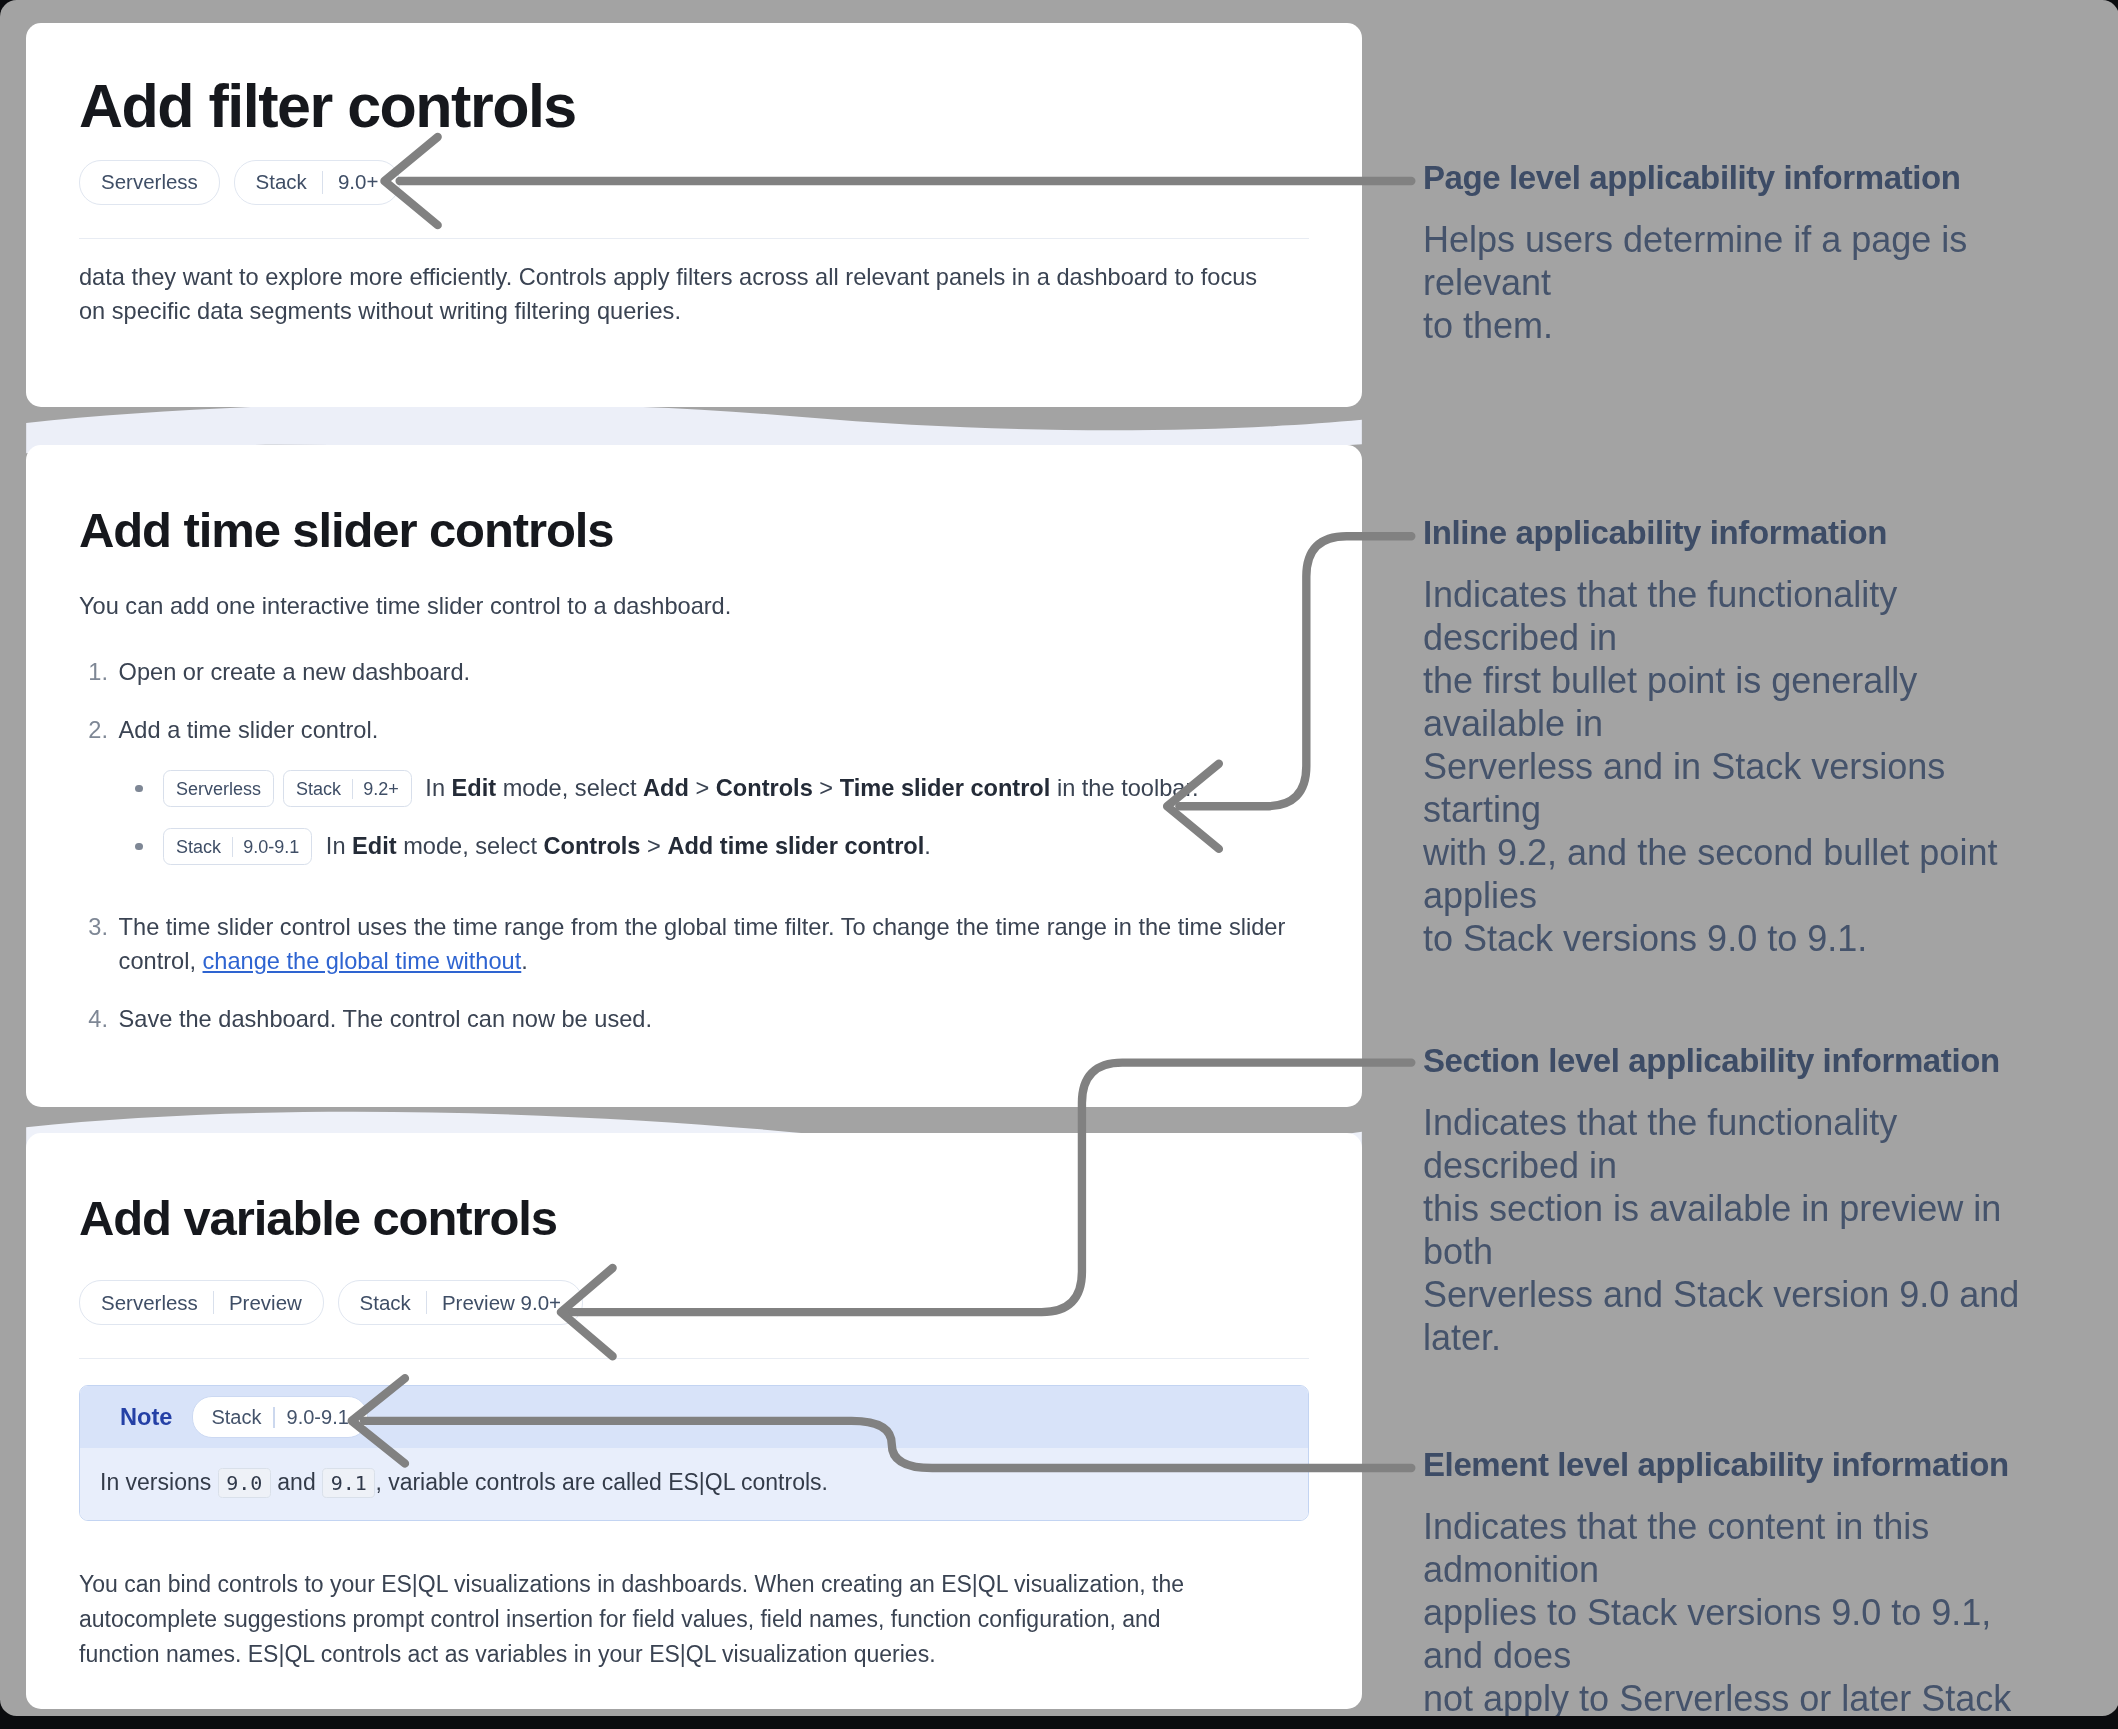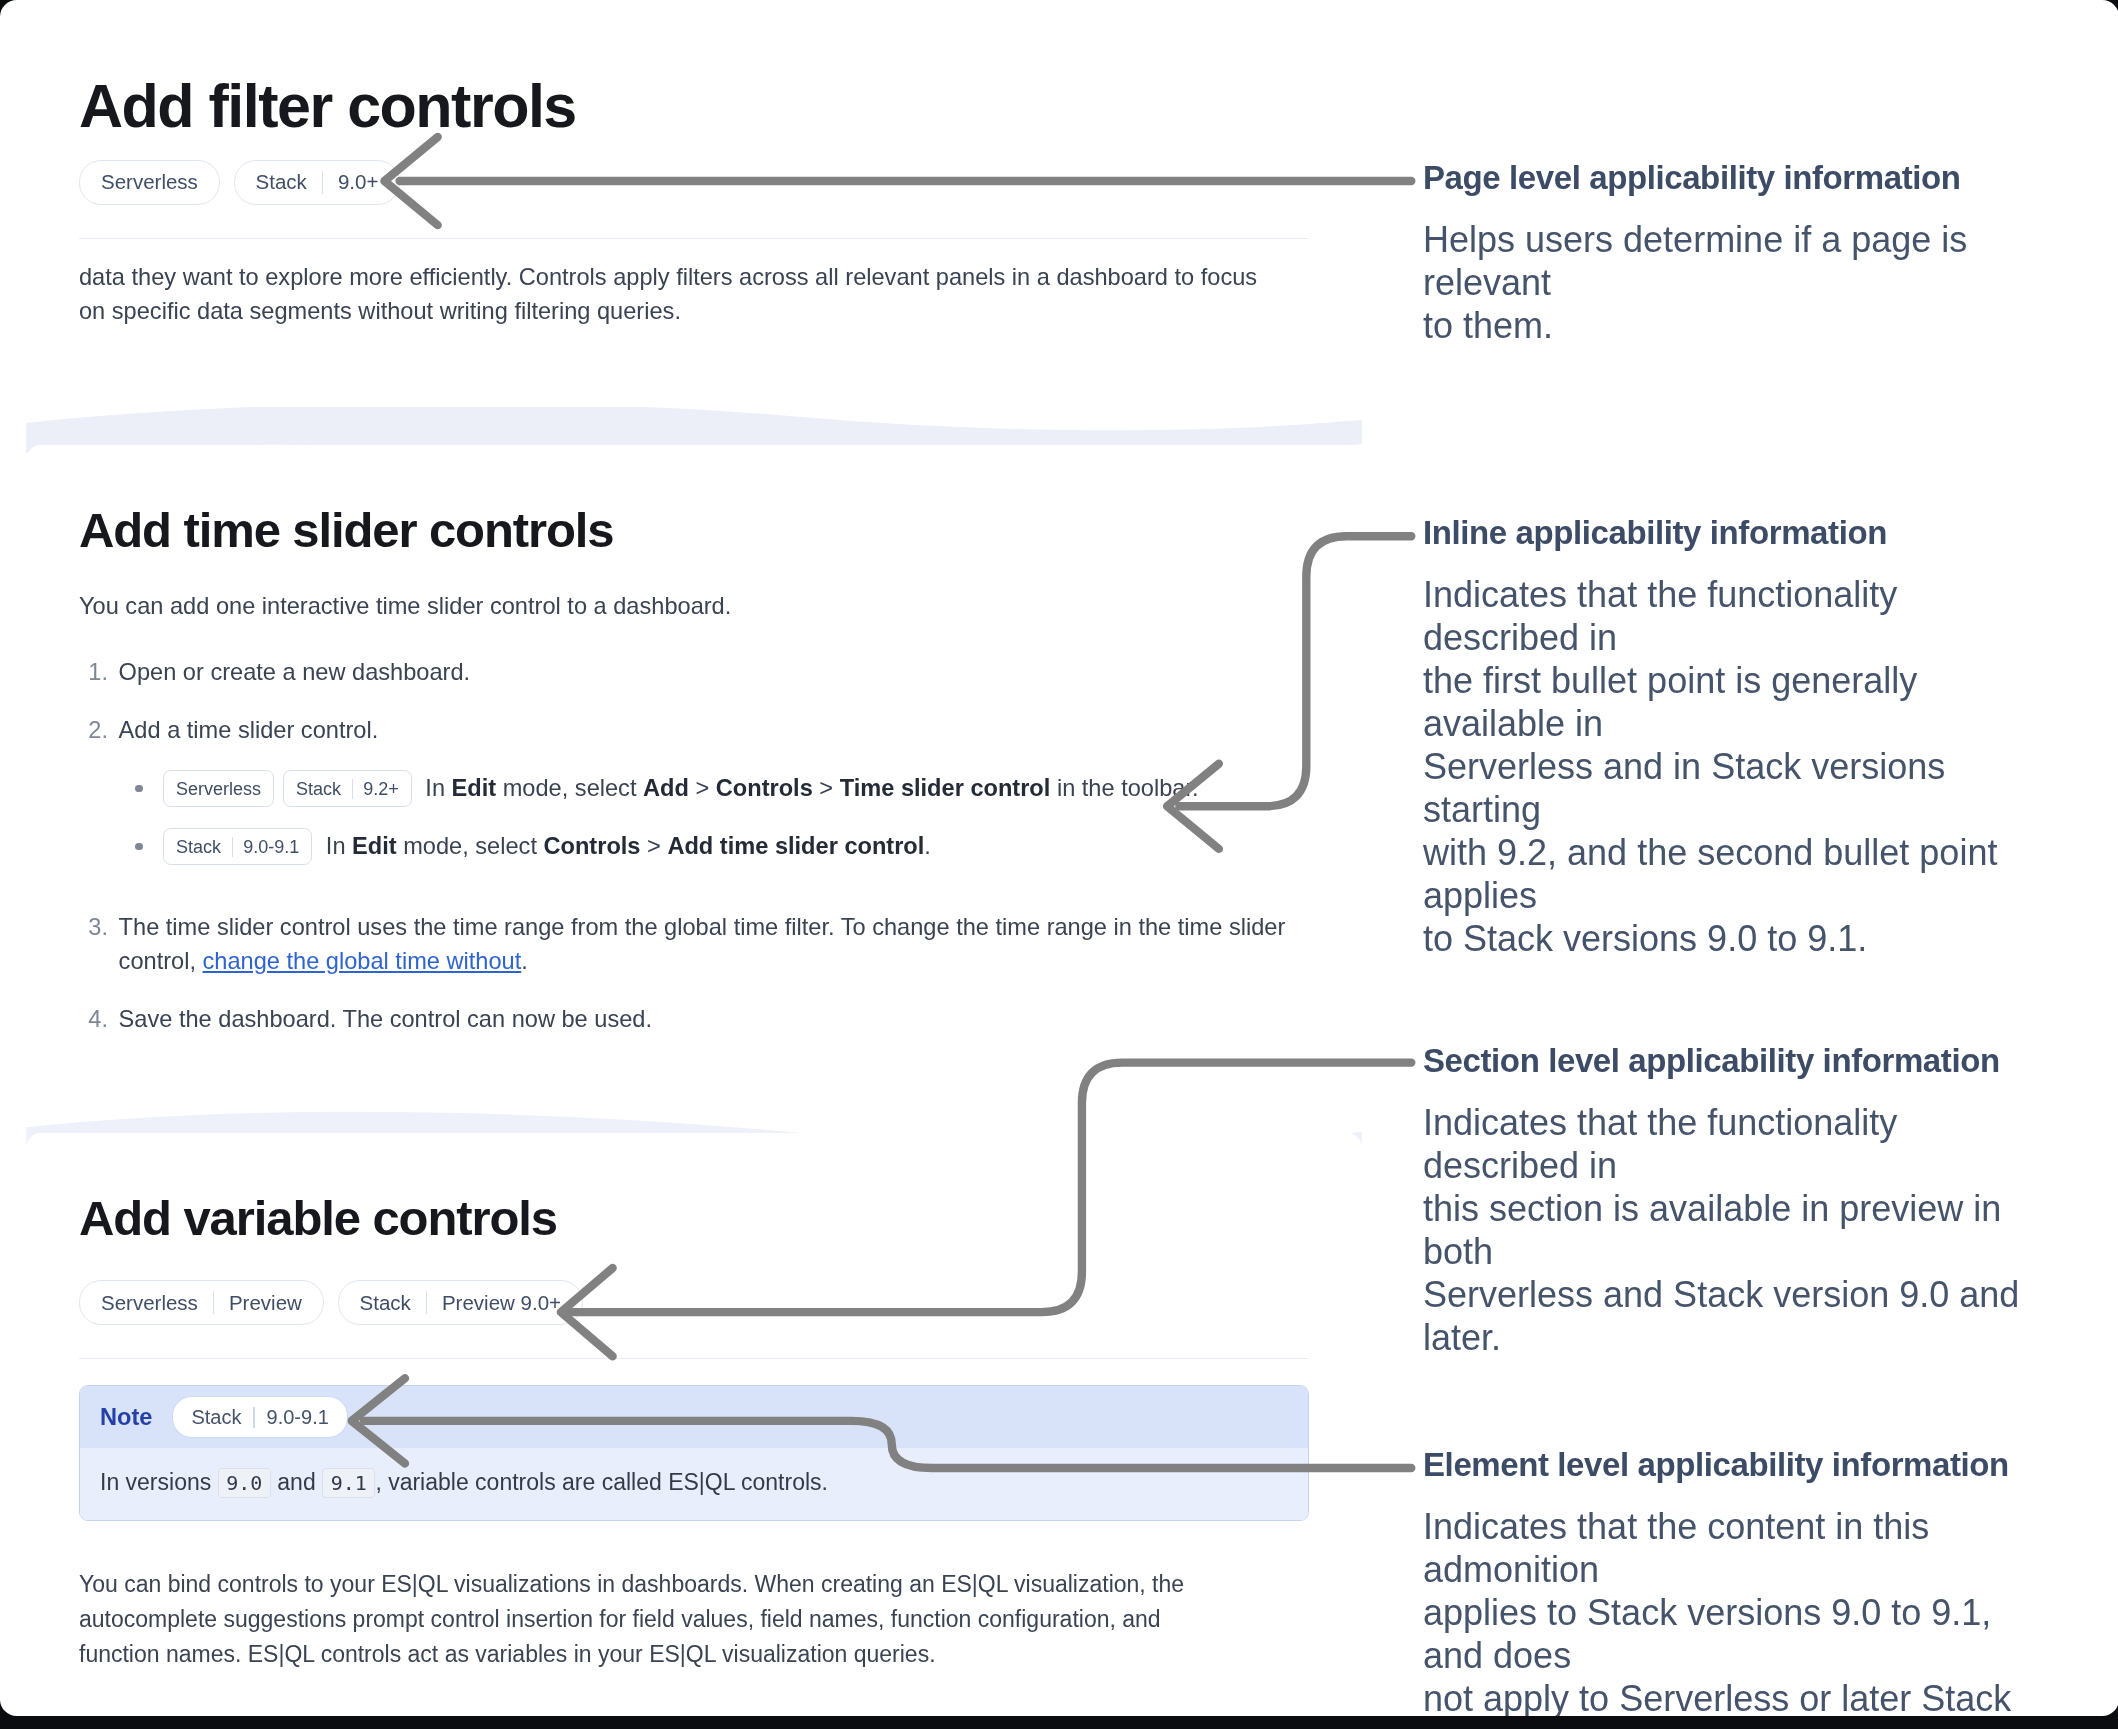--- a/index.html
+++ b/index.html
@@ -1,17 +1,17 @@
 <!DOCTYPE html>
 <html style="font-size:12px"><head>
 <meta charset="utf-8">
 <style>
   html,body{margin:0;padding:0;background:#0b0c0f;}
   body{width:2119px;height:1729px;font-family:"Liberation Sans","DejaVu Sans",sans-serif;}
-  .stage{position:relative;width:2119px;height:1716px;background:#ffffff;border-radius:16.7px;overflow:hidden;}
+  .stage{position:relative;width:2119px;height:1716px;background:#a3a3a3;border-radius:16.7px;overflow:hidden;}
   .deco-svg{position:absolute;left:0;top:0;z-index:0;pointer-events:none;}
   .card{position:absolute;left:26px;width:1336px;background:#ffffff;border-radius:15px;z-index:1;box-sizing:border-box;padding:0 53px;}
   .card1{top:23px;height:384px;}
   .card2{top:445px;height:662px;}
   .card3{top:1133px;height:576px;}
   h1.title{margin:47px 0 0 0;font-size:61px;line-height:73px;font-weight:700;letter-spacing:-1.5px;color:#16181d;}
   h2.title{margin:56px 0 0 0;font-size:49px;line-height:58px;font-weight:700;letter-spacing:-1.1px;color:#16181d;}
   .badge-row{display:flex;align-items:center;gap:13.7px;}
   .card1 .badge-row{margin-top:16.7px;}
   .card3 .badge-row{margin-top:33px;}
@@ -28,21 +28,21 @@
   .olist .itxt{line-height:34px;}
   .blist{margin:23px 0 0 16.7px;}
   .brow{display:flex;align-items:center;margin-bottom:21px;min-height:35px;}
   .dot{width:7.6px;height:7.6px;border-radius:50%;background:#7e8795;margin-right:20px;flex:none;}
   .ibadge{display:inline-flex;align-items:center;height:35px;border:1.1px solid #d8dfeb;border-radius:7.6px;background:#fff;padding:0 12px;font-size:18px;color:#3f4e66;margin-right:9px;flex:none;}
   .ibadge .div{width:1.1px;height:20px;background:#d8dfeb;margin:0 10.6px;}
   .runs{font-size:23.6px;color:#3a4352;line-height:35px;margin-left:4.6px;}
   .lnk{color:#2e64d1;text-decoration:underline;cursor:pointer;}
   .note{margin-top:26px;border:1.1px solid #c3d4f2;border-radius:9px;overflow:hidden;}
   .note-head{display:flex;align-items:center;gap:20px;background:#d8e3f9;padding:10px 20px;}
-  .note-label{font-size:23.6px;font-weight:700;color:#2440a6;}
+  .note-label{font-size:23.6px;font-weight:700;color:#2440a6;margin-left:20px;}
   .note-pill{display:inline-flex;align-items:center;height:40px;border:1.1px solid #ccd9f2;border-radius:20px;background:#fff;padding:0 18px;font-size:20px;color:#44536b;}
   .note-pill .div{width:1.1px;height:21px;background:#ccd8ee;margin:0 12px;}
   .note-body{background:#e8eefb;padding:20px 32px 23px 20px;font-size:23px;color:#333b49;line-height:28px;}
   .chip{font-family:"DejaVu Sans Mono","Liberation Mono",monospace;font-size:20px;background:#eef1f7;border:1.1px solid #d9e0ea;border-radius:4.6px;padding:2.3px 7.6px;color:#30394a;}
   .ann{position:absolute;left:1423px;width:609px;z-index:2;}
   .ann-h{font-size:33px;line-height:40px;font-weight:700;color:#3d4c66;letter-spacing:-0.4px;}
   .ann-b{margin-top:20px;font-size:36px;color:#45536b;}
   .ann-b .ln{line-height:43px;}
   .arrows{position:absolute;left:0;top:0;z-index:5;pointer-events:none;}
   .arrows path,.arrows polyline{fill:none;stroke:#818181;stroke-width:11;stroke-linecap:round;stroke-linejoin:round;}

